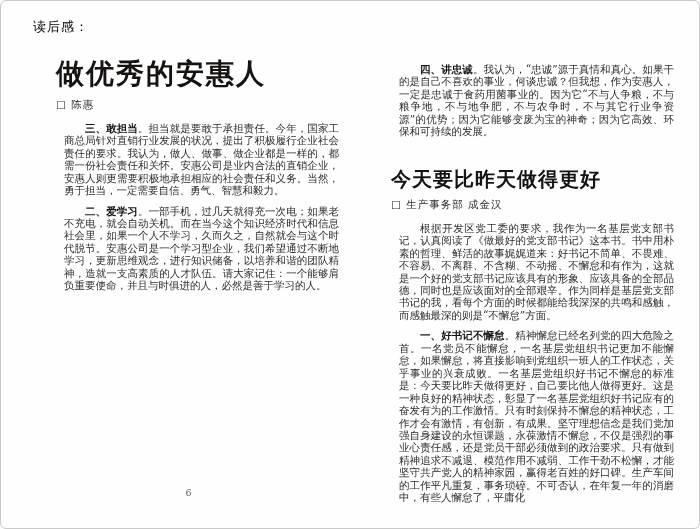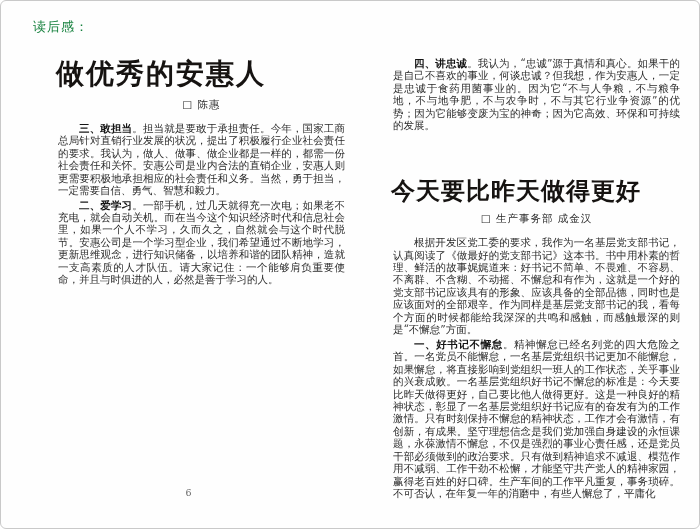--- a/index.html
+++ b/index.html
@@ -14,21 +14,21 @@
     overflow: hidden;
     font-family: "DejaVu Serif", serif;
     color: #2b2b2b;
   }
   .reading-label {
     position: absolute;
     left: 32px;
     top: 17px;
     font-family: Liberation Sans, sans-serif;
     font-size: 13px;
-    color: #15803d;
+    color: #000000;
     letter-spacing: 1px;
   }
   .page {
     position: absolute;
     top: 54px;
     width: 291px;
     bottom: 24px;
   }
   .page-left  { left: 55px; }
   .page-right { left: 390px; }
@@ -36,37 +36,37 @@
   .article-title {
     font-weight: bold;
     color: #161311;
     font-size: 28px;
     letter-spacing: 2px;
     margin: 4px 0 8px 0;
     line-height: 1.1;
     white-space: nowrap;
   }
   .page-right .article-title {
-    font-size: 24px;
-    margin-top: 46px;
+    font-size: 20px;
+    margin-top: 30px;
     letter-spacing: 1px;
   }
   .article-author {
-    text-align: center;
+    text-align: left;
     font-size: 10.5px;
     color: #2b2b2b;
     margin: 0 0 10px 0;
     letter-spacing: 1px;
   }
   .body-para {
     font-size: 10.5px;
     line-height: 12.45px;
     text-align: justify;
     text-indent: 2em;
-    margin: 2px;
+    margin: 8px;
     color: #2b2b2b;
     letter-spacing: 0;
   }
   .body-para .lead { font-weight: bold; color: #141414; }
   .page-number {
     position: absolute;
     bottom: 6px;
     width: 100%;
     text-align: center;
     font-size: 9.5px;

